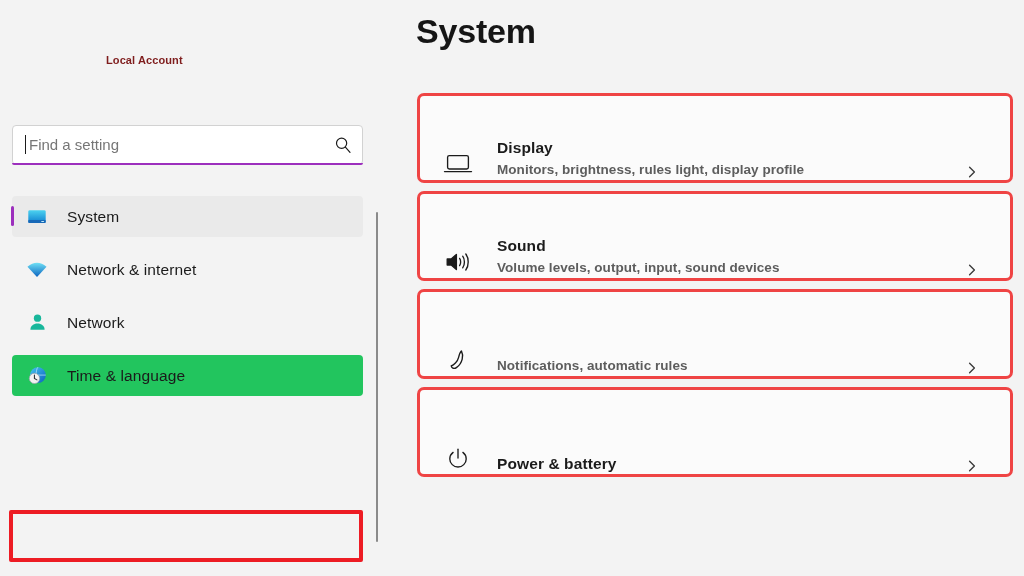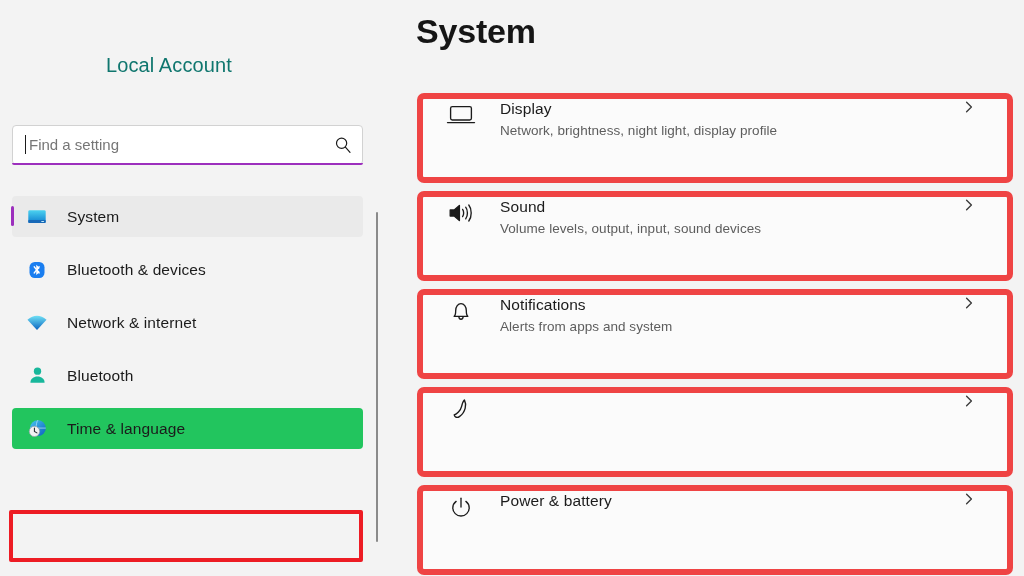--- a/index.html
+++ b/index.html
@@ -28,24 +28,25 @@
     top: 0;
     width: 382px;
     height: 576px;
     background: #f3f3f3;
     box-sizing: border-box;
   }
   #account-label {
     position: absolute;
     left: 106px;
     top: 54px;
-    font-size: 20px;
-    color: #0f766e;
+    font-size: 11px;
+    color: #7f1d1d;
     letter-spacing: 0.1px;
     white-space: nowrap;
+    font-weight: bold;
   }
 
   
   #search-wrap {
     position: absolute;
     left: 12px;
     top: 125px;
     width: 351px;
     height: 40px;
   }
@@ -195,28 +196,29 @@
   }
   #cards {
     position: absolute;
     left: 35px;
     top: 93px;
     width: 596px;
   }
   .card {
     position: relative;
     display: flex;
-    align-items: flex-start;
+    align-items: flex-end;
     height: 90px;
     margin-bottom: 8px;
     background: #fbfbfb;
-    border: 6px solid #ef4444;
+    border: 3px solid #ef4444;
     border-radius: 7px;
     box-sizing: border-box;
     cursor: default;
+    font-weight: bold;
   }
   .card-icon {
     width: 32px;
     height: 32px;
     margin-left: 22px;
     flex: 0 0 32px;
     display: flex;
     align-items: center;
     justify-content: center;
     color: #1b1b1b;
@@ -286,32 +288,20 @@
                 <rect x="2.5" y="15.2" width="19" height="3.3" rx="0.8" fill="#1769b8"></rect>
                 <rect x="16.5" y="16.3" width="3.3" height="1.1" rx="0.5" fill="#bfeaf8"></rect>
               </svg>
             </span>
           </div>
           <div class="nav-label">System</div>
         </div>
         <div class="nav-item">
           <div class="nav-icon">
             <span style="display: flex; align-items: center; justify-content: center;">
-              <svg viewBox="0 0 24 24" width="20" height="20">
-                <rect x="3" y="2.5" width="18" height="19" rx="6.2" fill="#1a7ef0"></rect>
-                <path d="M11.1 5.8 L15.3 9.6 L11.1 13.3 L11.1 5.8 Z M11.1 10.6 L15.3 14.3 L11.1 18.1 L11.1 10.6 Z" fill="#ffffff"></path>
-                <path d="M8.6 8.1 L14.6 15.6 M8.6 15.6 L14.6 8.1" stroke="#ffffff" stroke-width="1.5" stroke-linecap="round" fill="none"></path>
-              </svg>
-            </span>
-          </div>
-          <div class="nav-label">Bluetooth &amp; devices</div>
-        </div>
-        <div class="nav-item">
-          <div class="nav-icon">
-            <span style="display: flex; align-items: center; justify-content: center;">
               <svg viewBox="0 0 24 24" width="22" height="22">
                 <defs>
                   <linearGradient id="wg" x1="0" y1="0" x2="0" y2="1">
                     <stop offset="0" stop-color="#6fe0f5"></stop>
                     <stop offset="1" stop-color="#0a63c0"></stop>
                   </linearGradient>
                 </defs>
                 <path d="M1.6 8.4 C5 5.4 8.4 4.1 12 4.1 C15.6 4.1 19 5.4 22.4 8.4 L12 19.6 Z" fill="url(#wg)"></path>
               </svg>
             </span>
@@ -320,21 +310,21 @@
         </div>
         <div class="nav-item">
           <div class="nav-icon">
             <span style="display: flex; align-items: center; justify-content: center;">
               <svg viewBox="0 0 24 24" width="21" height="21">
                 <circle cx="12" cy="7" r="4.2" fill="#18b79b"></circle>
                 <path d="M3.9 20.4 C3.9 15.8 7.5 13.2 12 13.2 C16.5 13.2 20.1 15.8 20.1 20.4 Z" fill="#18b79b"></path>
               </svg>
             </span>
           </div>
-          <div class="nav-label">Bluetooth</div>
+          <div class="nav-label">Network</div>
         </div>
         <div class="nav-item outlined">
           <div class="nav-icon">
             <span style="display: flex; align-items: center; justify-content: center;">
               <svg viewBox="0 0 24 24" width="22" height="22">
                 <defs>
                   <linearGradient id="gg" x1="0" y1="0" x2="1" y2="1">
                     <stop offset="0" stop-color="#45c6f0"></stop>
                     <stop offset="1" stop-color="#0d5fc0"></stop>
                   </linearGradient>
@@ -364,21 +354,21 @@
           <div class="card-icon">
             <span style="display: flex; align-items: center; justify-content: center;">
               <svg viewBox="0 0 30 26" width="30" height="26" fill="none" stroke="currentColor" stroke-width="1.35">
                 <rect x="4.6" y="4.6" width="20.8" height="13.4" rx="1.7"></rect>
                 <line x1="1.5" y1="20.6" x2="28.5" y2="20.6" stroke-linecap="round"></line>
               </svg>
             </span>
           </div>
           <div class="card-text">
             <div class="card-title">Display</div>
-            <div class="card-sub">Network, brightness, night light, display profile</div>
+            <div class="card-sub">Monitors, brightness, rules light, display profile</div>
           </div>
           <div class="card-chevron">
             <span style="display: flex; align-items: center; justify-content: center;">
               <svg viewBox="0 0 16 16" width="16" height="16" fill="none" stroke="currentColor" stroke-width="1.35">
                 <path d="M5.6 3.2 L10.4 8 L5.6 12.8" stroke-linecap="round" stroke-linejoin="round"></path>
               </svg>
             </span>
           </div>
         </div>
         <div class="card">
@@ -401,46 +391,26 @@
               <svg viewBox="0 0 16 16" width="16" height="16" fill="none" stroke="currentColor" stroke-width="1.35">
                 <path d="M5.6 3.2 L10.4 8 L5.6 12.8" stroke-linecap="round" stroke-linejoin="round"></path>
               </svg>
             </span>
           </div>
         </div>
         <div class="card">
           <div class="card-icon">
             <span style="display: flex; align-items: center; justify-content: center;">
               <svg viewBox="0 0 30 26" width="30" height="26" fill="none" stroke="currentColor" stroke-width="1.35">
-                <path d="M8.2 18.4 C8.2 18.4 9.7 17.2 9.7 12.6 C9.7 8.6 12 5.6 15 5.6 C18 5.6 20.3 8.6 20.3 12.6 C20.3 17.2 21.8 18.4 21.8 18.4 Z" stroke-linejoin="round"></path>
-                <path d="M12.9 18.8 C12.9 20.2 13.8 21.2 15 21.2 C16.2 21.2 17.1 20.2 17.1 18.8" stroke-linecap="round"></path>
+                <path d="M18.4 3.9 C20.6 8.2 20 15.8 13.4 20.6 C11.2 22.2 8.6 21.3 8.2 19 C10.6 18.2 14.6 14.8 15.6 10.4 C16.3 7.3 17.2 5 18.4 3.9 Z" stroke-linejoin="round"></path>
               </svg>
             </span>
           </div>
           <div class="card-text">
-            <div class="card-title">Notifications</div>
-            <div class="card-sub">Alerts from apps and system</div>
-          </div>
-          <div class="card-chevron">
-            <span style="display: flex; align-items: center; justify-content: center;">
-              <svg viewBox="0 0 16 16" width="16" height="16" fill="none" stroke="currentColor" stroke-width="1.35">
-                <path d="M5.6 3.2 L10.4 8 L5.6 12.8" stroke-linecap="round" stroke-linejoin="round"></path>
-              </svg>
-            </span>
-          </div>
-        </div>
-        <div class="card">
-          <div class="card-icon">
-            <span style="display: flex; align-items: center; justify-content: center;">
-              <svg viewBox="0 0 30 26" width="30" height="26" fill="none" stroke="currentColor" stroke-width="1.35">
-                <path d="M18.4 3.9 C20.6 8.2 20 15.8 13.4 20.6 C11.2 22.2 8.6 21.3 8.2 19 C10.6 18.2 14.6 14.8 15.6 10.4 C16.3 7.3 17.2 5 18.4 3.9 Z" stroke-linejoin="round"></path>
-              </svg>
-            </span>
-          </div>
-          <div class="card-text">
+            <div class="card-sub">Notifications, automatic rules</div>
           </div>
           <div class="card-chevron">
             <span style="display: flex; align-items: center; justify-content: center;">
               <svg viewBox="0 0 16 16" width="16" height="16" fill="none" stroke="currentColor" stroke-width="1.35">
                 <path d="M5.6 3.2 L10.4 8 L5.6 12.8" stroke-linecap="round" stroke-linejoin="round"></path>
               </svg>
             </span>
           </div>
         </div>
         <div class="card">

